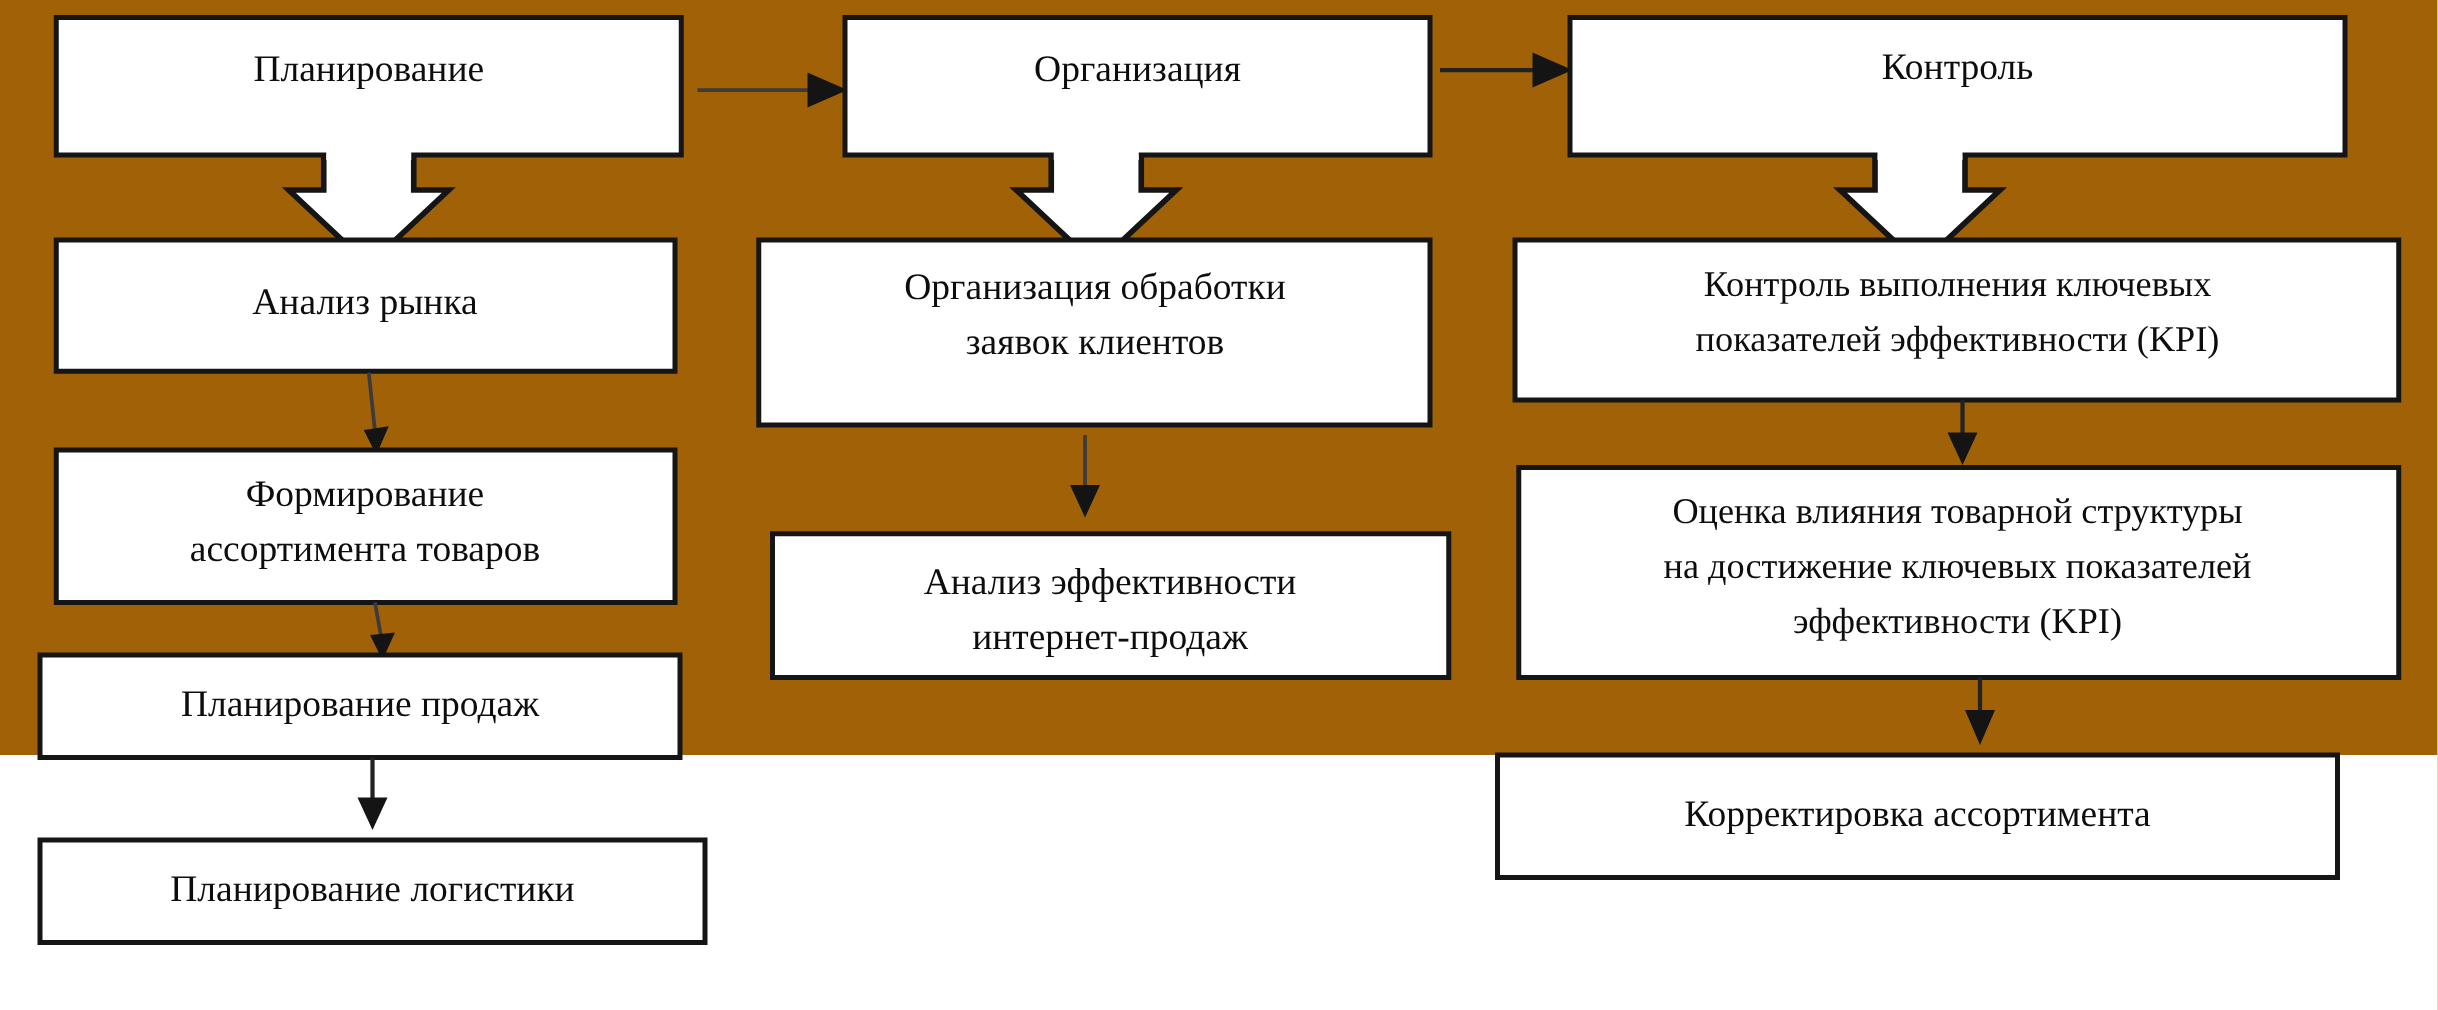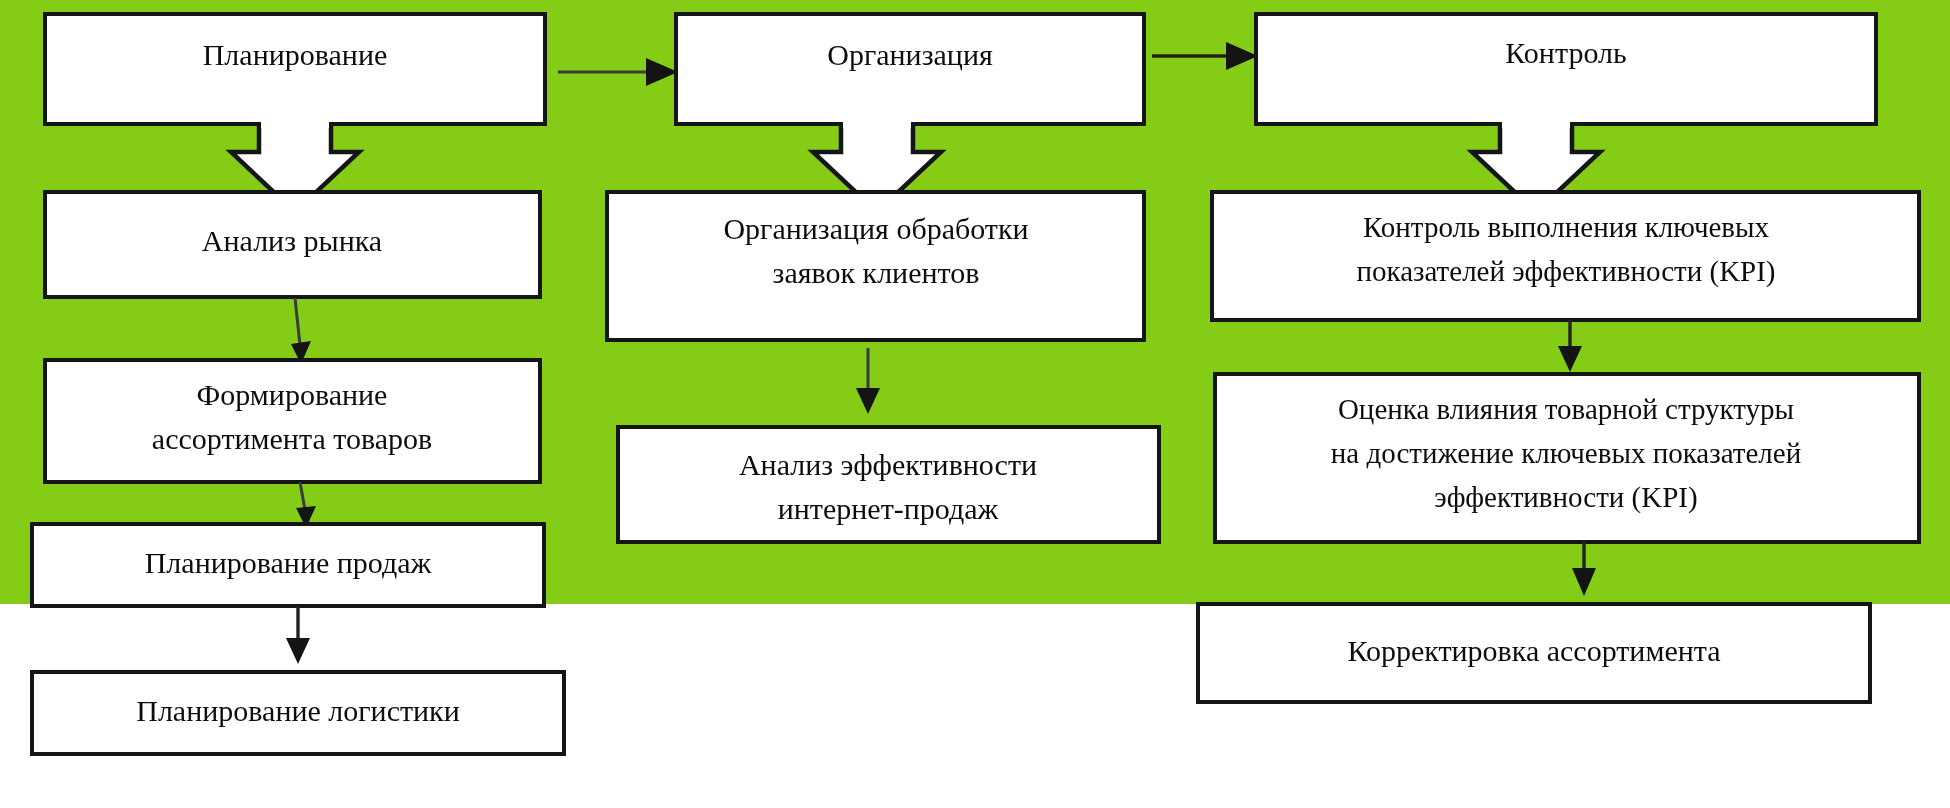--- a/index.html
+++ b/index.html
@@ -10,21 +10,21 @@
   body {
     width: 1950px;
     height: 808px;
     overflow: hidden;
     font-family: "Liberation Serif", "DejaVu Serif", serif;
   }
   #diagram-root {
     position: relative;
     width: 1950px;
     height: 604px;
-    background: #84cc16;
+    background: #a16207;
   }
   svg#flow-svg {
     position: absolute;
     inset: 0;
     width: 1950px;
     height: 808px;
     display: block;
   }
   .node-box {
     fill: #ffffff;

